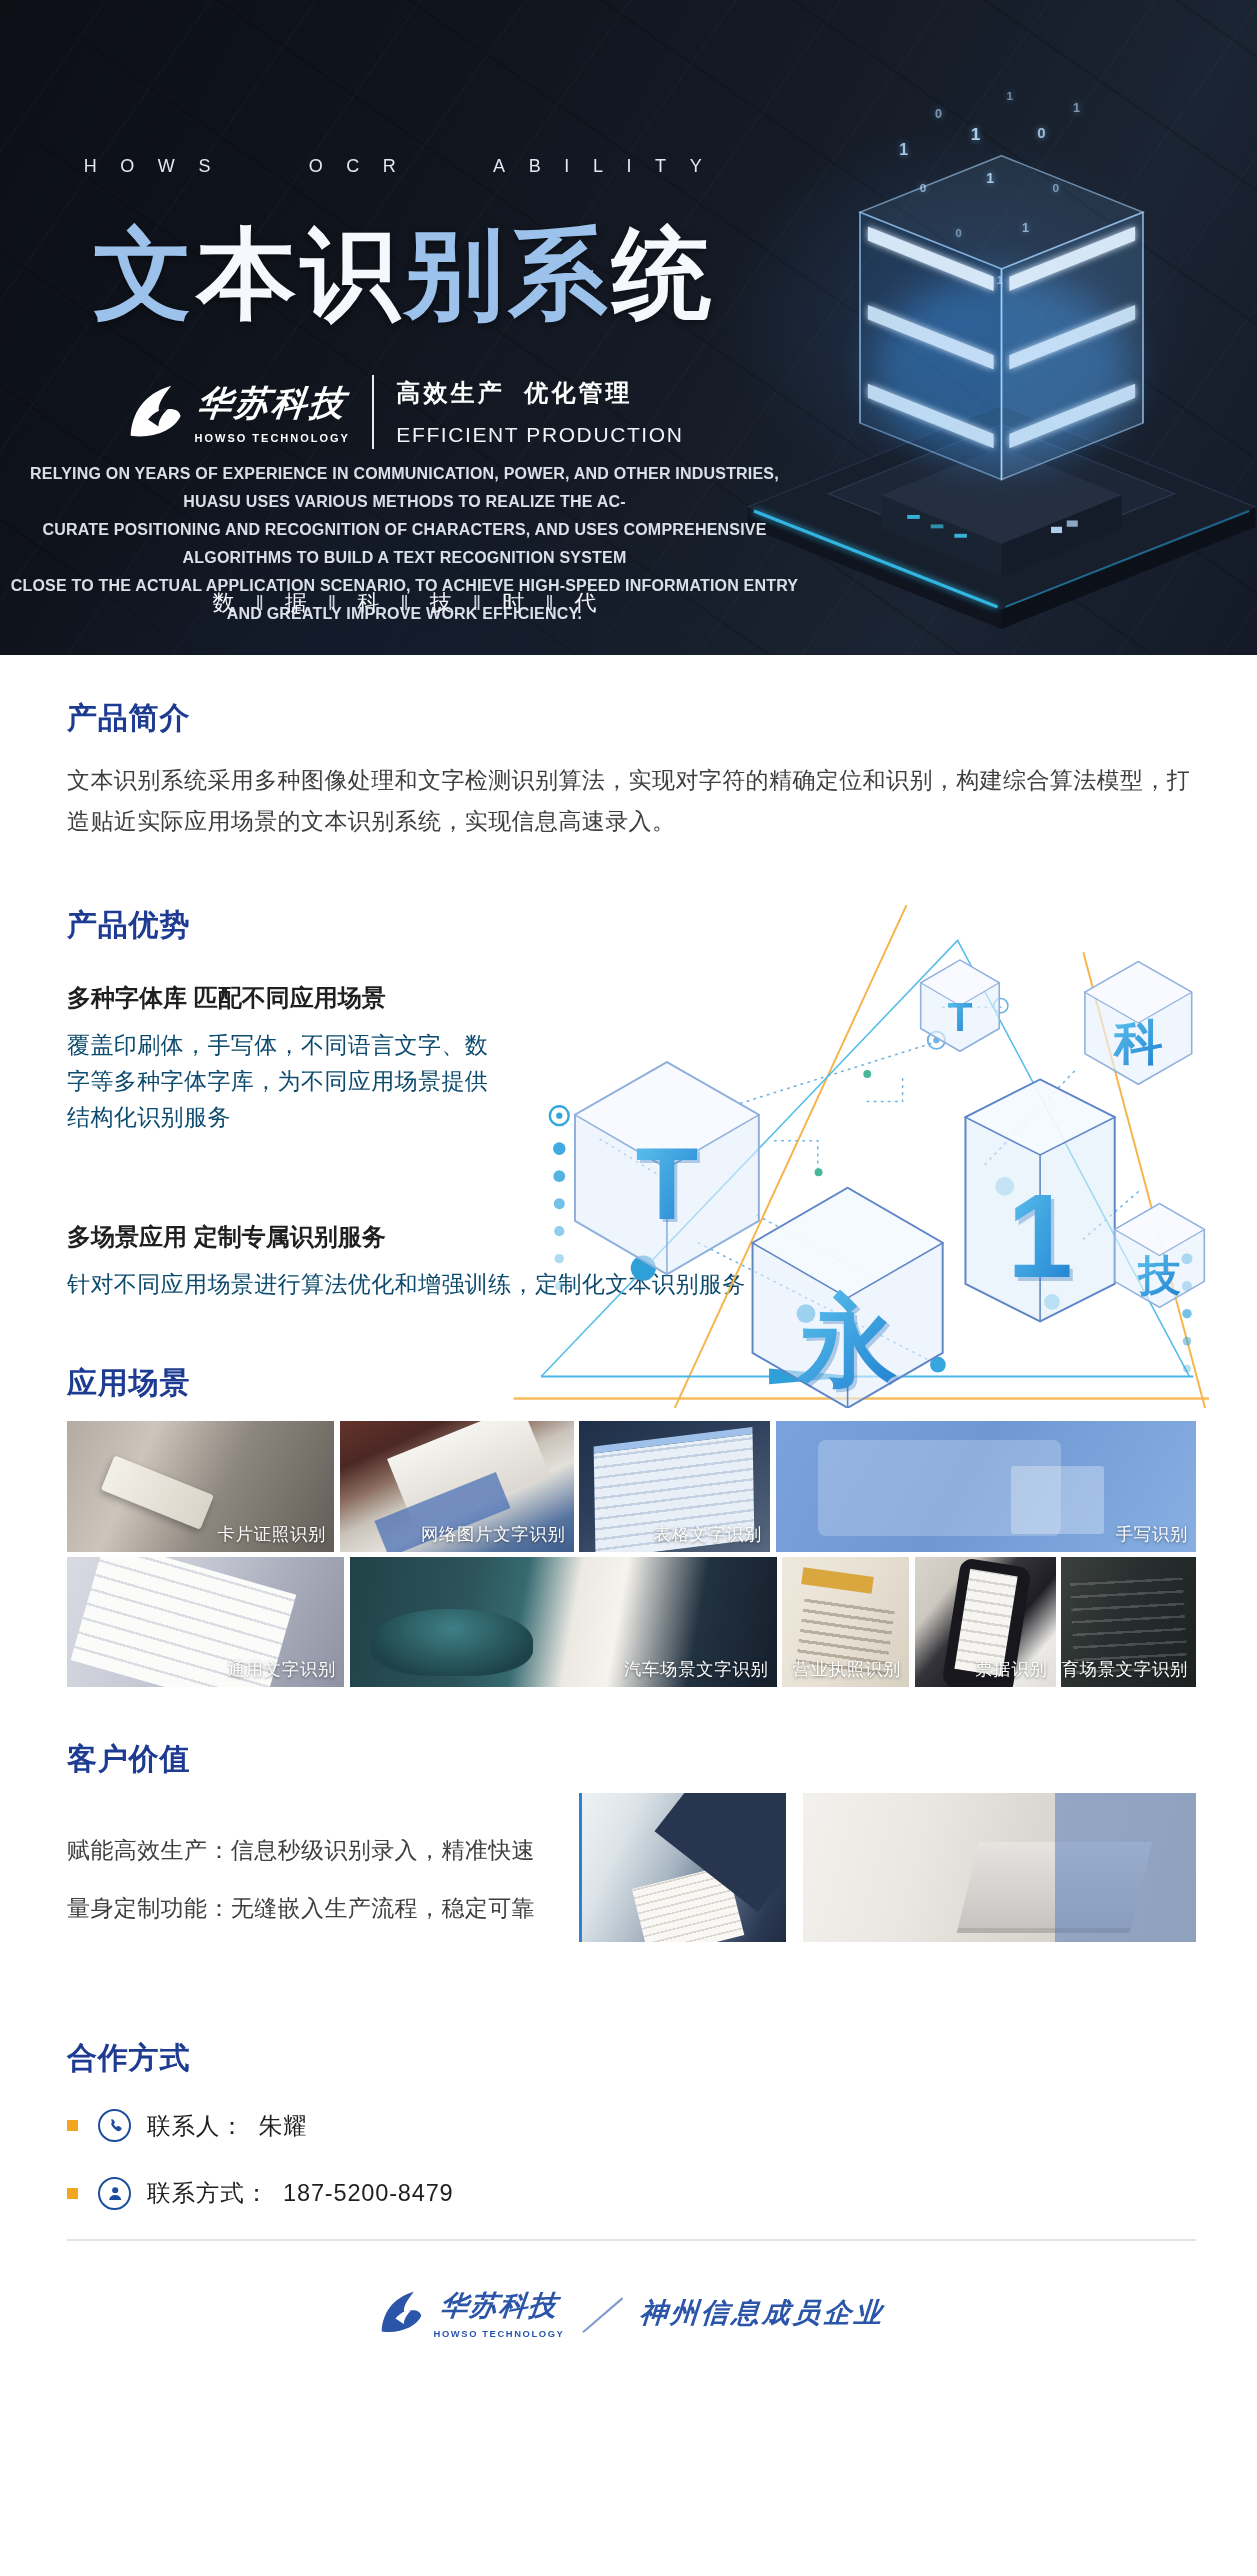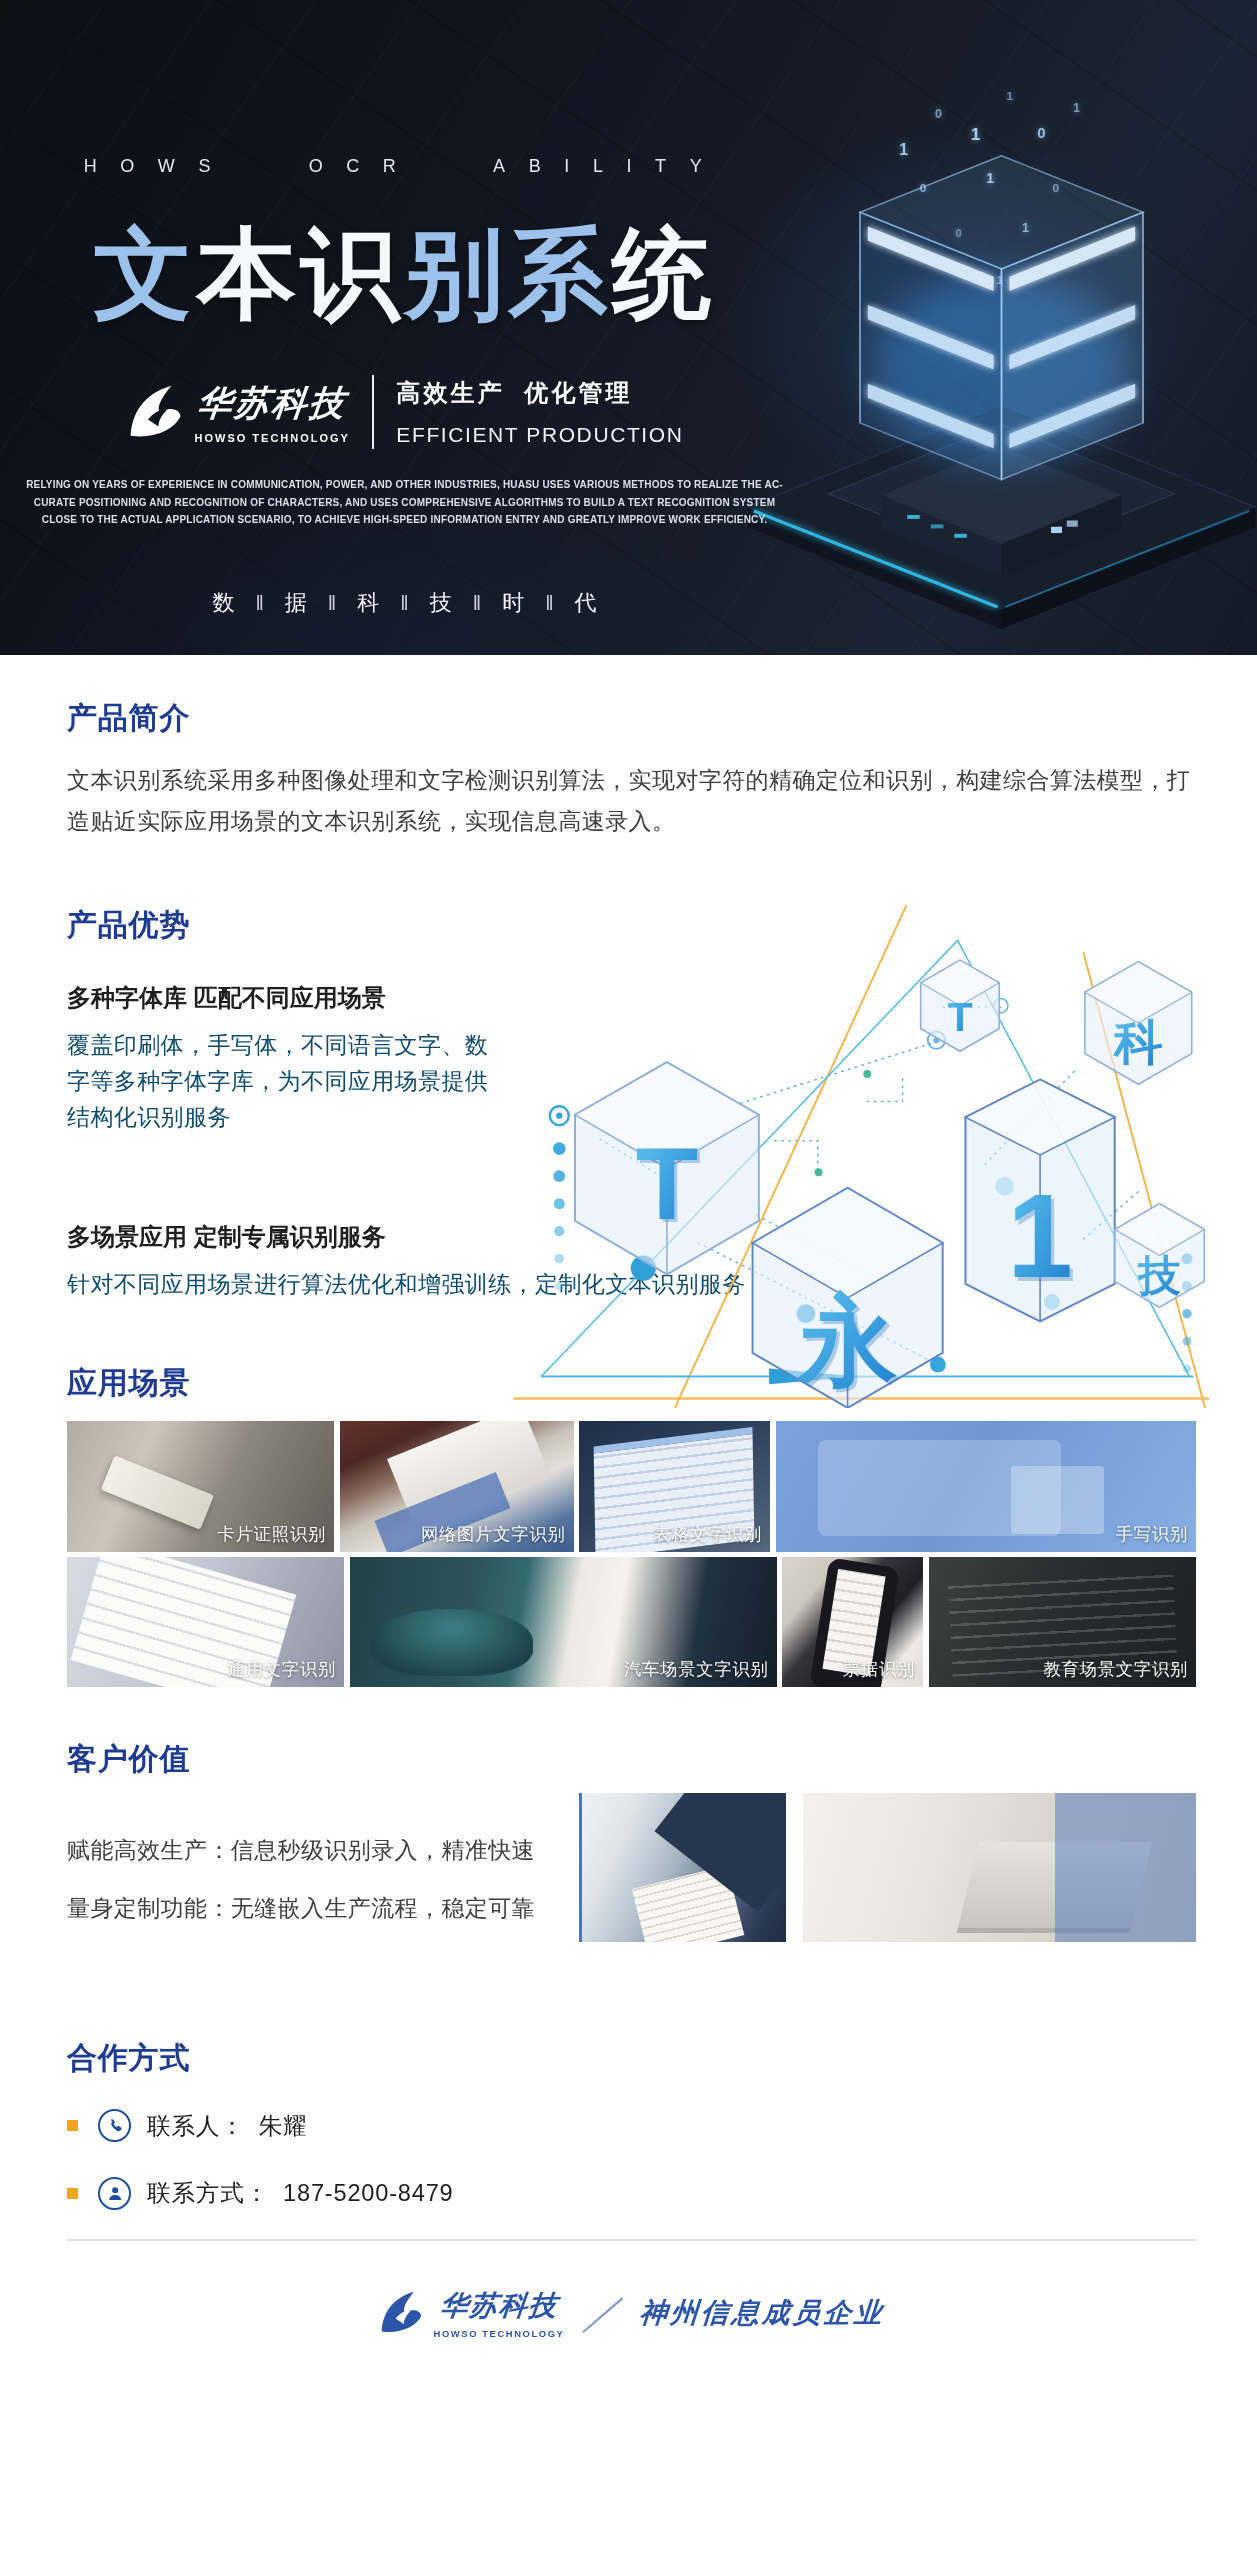--- a/index.html
+++ b/index.html
@@ -47,22 +47,22 @@
   .logo-cn{
     color:#ffffff;font-size:35px;font-weight:900;letter-spacing:2.4px;
     font-family:"DejaVu Serif","Liberation Serif",serif;font-style:italic;transform:skewX(-6deg);
   }
   .logo-en{color:#ffffff;font-size:11px;font-weight:700;letter-spacing:2px;margin-top:4.7px;}
   .logo-sep{width:2.4px;height:74px;background:rgba(255,255,255,0.92);margin:0 22px;}
   .tag-stack{display:flex;flex-direction:column;align-items:flex-start;}
   .tag-cn{color:#ffffff;font-size:24px;font-weight:800;letter-spacing:3.1px;white-space:pre;}
   .tag-en{color:#f0f4fa;font-size:21px;font-weight:400;letter-spacing:1.6px;margin-top:14px;}
   .hero-desc{
-    position:absolute;top:476px;width:100%;
-    color:rgba(236,241,248,0.92);font-size:10px;font-weight:700;line-height:1.75;letter-spacing:0.2px;
+    position:absolute;top:460px;width:100%;
+    color:rgba(236,241,248,0.92);font-size:16px;font-weight:700;line-height:1.75;letter-spacing:0.2px;
   }
   .hero-keywords{
     position:absolute;top:588px;width:100%;
     display:flex;justify-content:center;align-items:center;
     color:#f2f5fa;font-size:22px;font-weight:500;
   }
   .kchar{margin:0 21px;}
   .kdiv{font-weight:200;color:rgba(235,240,248,0.85);font-size:20.4px;}
   
   .hero-cube{position:absolute;right:0;top:55px;width:511px;height:574px;z-index:2;}
@@ -431,20 +431,23 @@
             <span class="caption">手写识别</span>
           </div>
         </div>
       <div class="scen-row scen-row2" id="scen-row2">
           <div class="scen-card r2c1">
             <span class="caption">通用文字识别</span>
           </div>
           <div class="scen-card r2c2">
             <span class="caption">汽车场景文字识别</span>
           </div>
+          <div class="scen-card r2c3">
+            <span class="caption">营业执照识别</span>
+          </div>
           <div class="scen-card r2c4">
             <span class="caption">票据识别</span>
           </div>
           <div class="scen-card r2c5">
             <span class="caption">教育场景文字识别</span>
           </div>
         </div>
     </div>
   </section>
 

